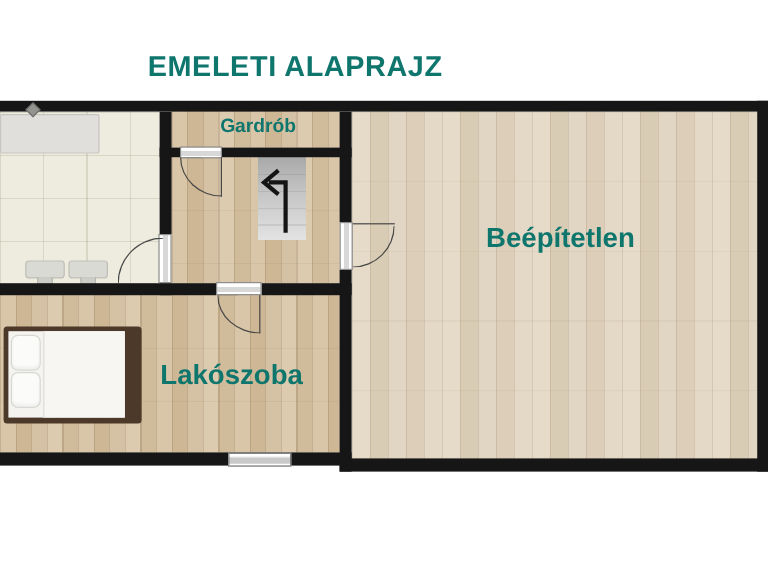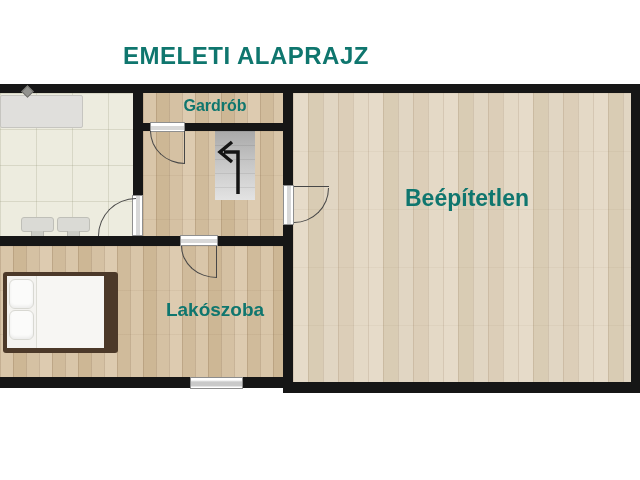--- a/index.html
+++ b/index.html
@@ -96,21 +96,21 @@
   
   #window{left:190px;top:377px;width:53px;height:12px;z-index:4;border:1px solid #8d8d8d;
     background:linear-gradient(180deg,#ffffff 0 2px,#c9c9c9 4px 8px,#ffffff 9px);}
 
   
   .lbl{z-index:5;color:#0f766e;font-weight:bold;white-space:nowrap;transform:translateX(-50%);}
   #lbl-title{left:246px;top:42px;font-size:24px;letter-spacing:0.5px;}
   #lbl-furdo{left:76px;top:157px;font-size:23px;}
   #lbl-gardrob{left:215px;top:97px;font-size:16px;}
   #lbl-kozl{left:214px;top:199px;font-size:23px;}
-  #lbl-lako{left:215px;top:299px;font-size:19px;}
+  #lbl-lako{left:193px;top:299px;font-size:23px;}
   #lbl-beep{left:451px;top:185px;font-size:23px;line-height:27px;text-align:left;margin-left:16px;}
 </style>
 </head>
 <body>
 
 <div id="canvas">
 
   <div class="el tile" id="f-furdo"></div>
   <div class="el wood-a" id="f-gardrob"></div>
   <div class="el wood-a" id="f-kozl"></div>

